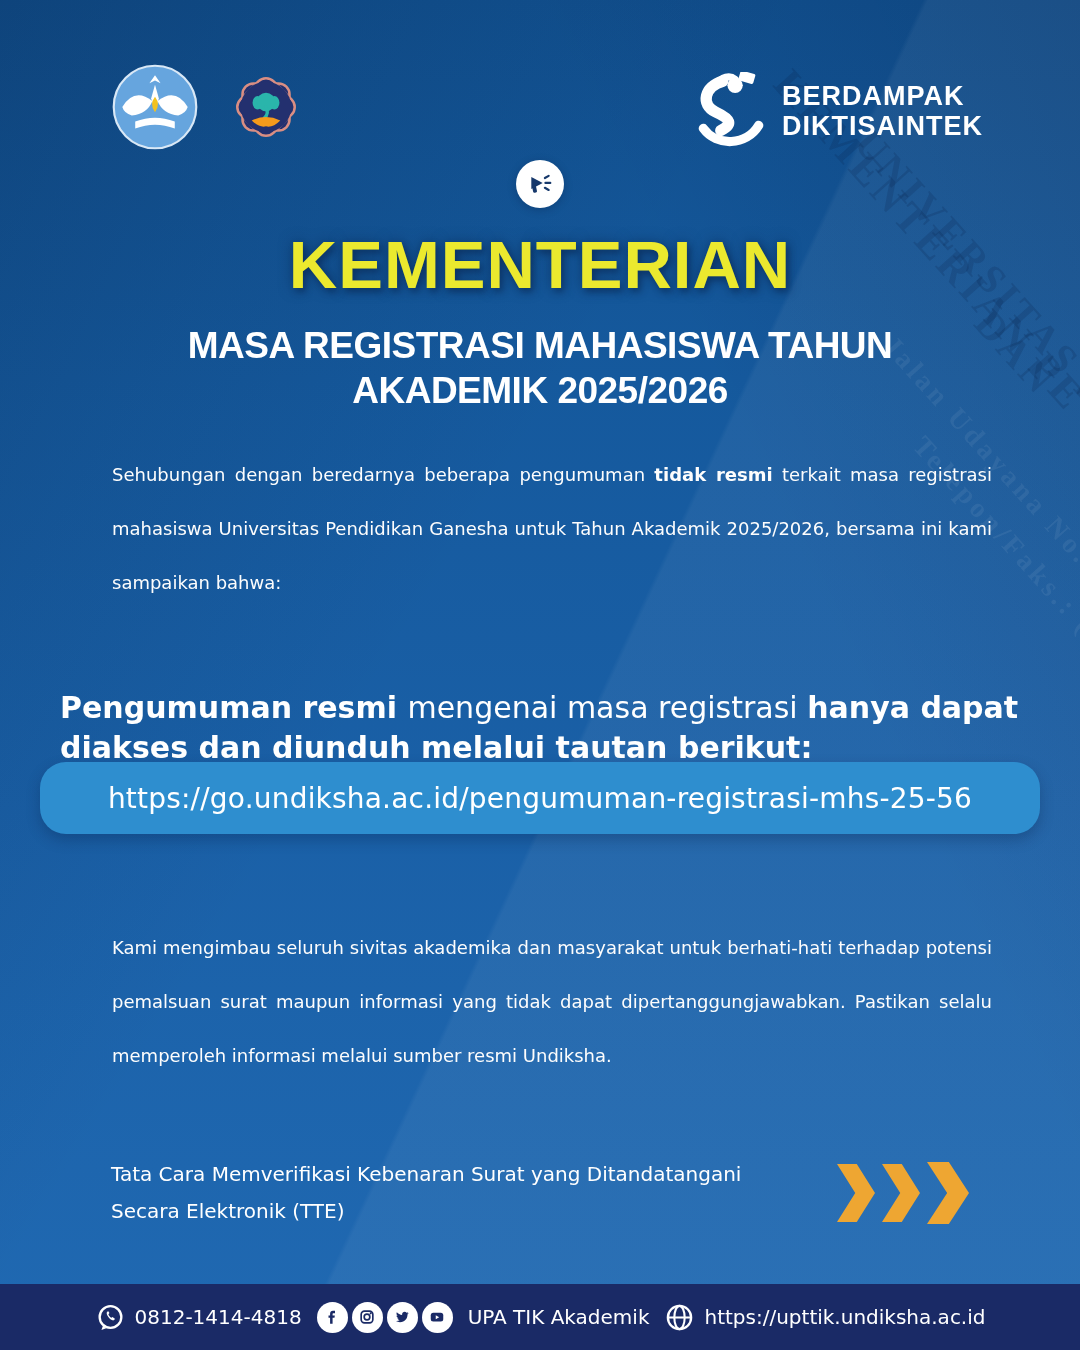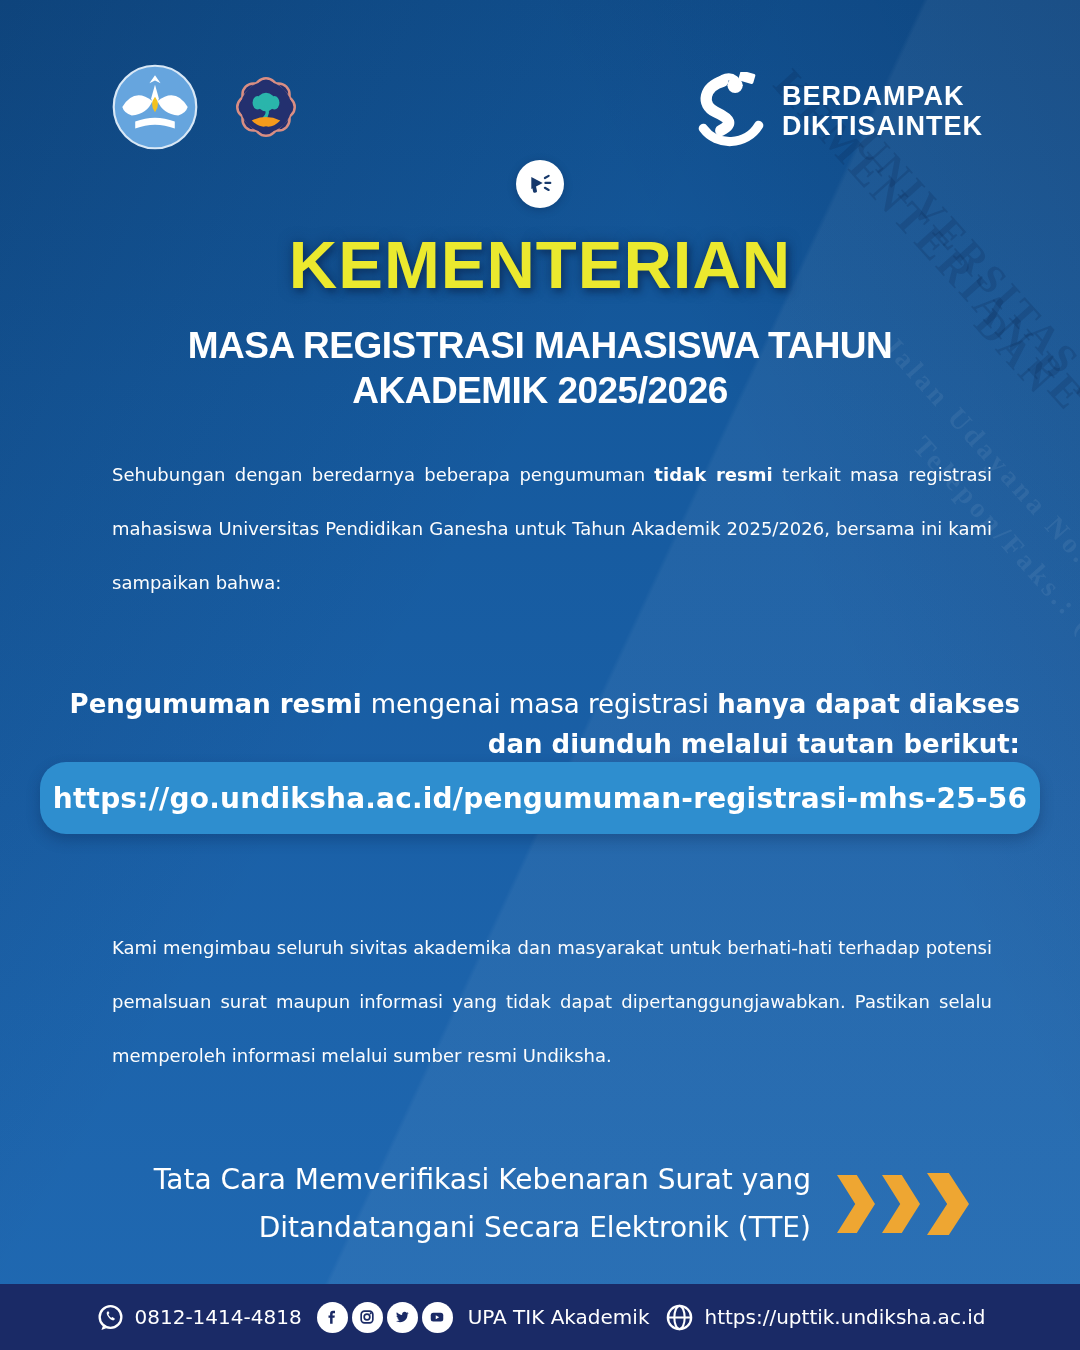--- a/index.html
+++ b/index.html
@@ -37,31 +37,31 @@
   .subtitle{position:absolute; top:303px; left:130px; width:820px; text-align:center;
       font-family:"Liberation Sans", sans-serif; font-weight:bold; font-size:37px;
       letter-spacing:-0.5px; line-height:1.22; color:#fff;margin-top:20px;}
 
   .para{position:absolute; left:112px; width:880px; font-size:18px; line-height:54px;
       text-align:justify; color:#fdfdfd;}
   .para.p1{top:430px;}
   .para.p2{top:903px;}
   .b{font-weight:bold;}
 
-  .lead{position:absolute; top:658px; left:60px; width:960px; text-align:right;
-      font-size:26px; line-height:40px;}
+  .lead{position:absolute; top:658px; left:60px; width:960px; text-align:left;
+      font-size:30px; line-height:40px;}
 
   .pill{position:absolute; top:762px; left:40px; width:1000px; height:72px; border-radius:26px;
       background:#2e8ecf; display:flex; align-items:center; justify-content:center;
       box-shadow:0 6px 14px rgba(0,25,60,.25); cursor:pointer;}
-  .pill span{font-weight:bold; font-size:28px; letter-spacing:.2px; white-space:nowrap;}
+  .pill span{font-weight:normal; font-size:28px; letter-spacing:.2px; white-space:nowrap;}
 
   .cta{position:absolute; top:1156px; left:100px; width:880px; display:flex;
       align-items:center; justify-content:center; gap:26px;}
-  .cta-text{width:700px; text-align:right; font-size:28px; line-height:48px;}
+  .cta-text{width:700px; text-align:left; font-size:20px; line-height:37px;}
   .chevrons{display:flex; gap:7px; align-items:center;}
   .chev{width:38px; height:58px; background:#eea632;
       clip-path:polygon(0% 0%, 52% 0%, 100% 50%, 52% 100%, 0% 100%, 48% 50%);
       filter:drop-shadow(2px 3px 2px rgba(10,30,70,.35));}
   .chev.big{width:42px; height:62px;}
 
   .footer{position:absolute; left:0; bottom:0; width:100%; height:66px; background:#1a2a66;
       display:flex; align-items:center; justify-content:center; gap:15px;
       font-size:20px; color:#fff;}
   .f-item{display:flex; align-items:center; gap:9px; white-space:nowrap;}

